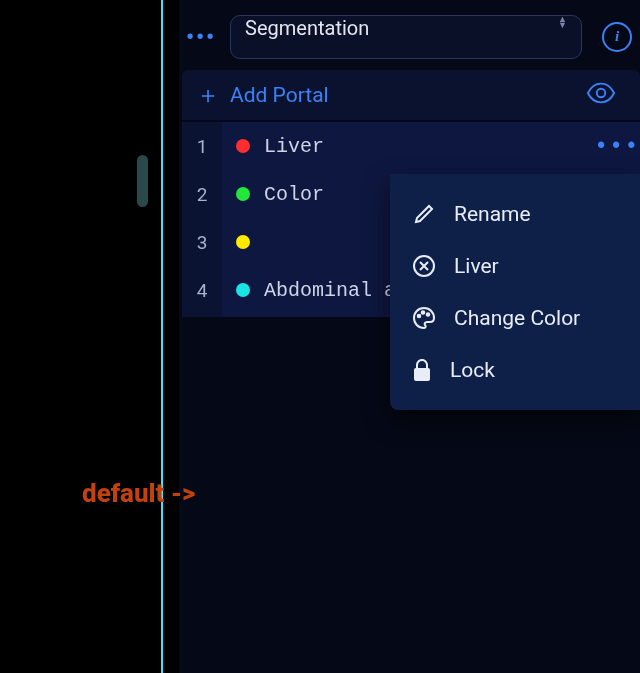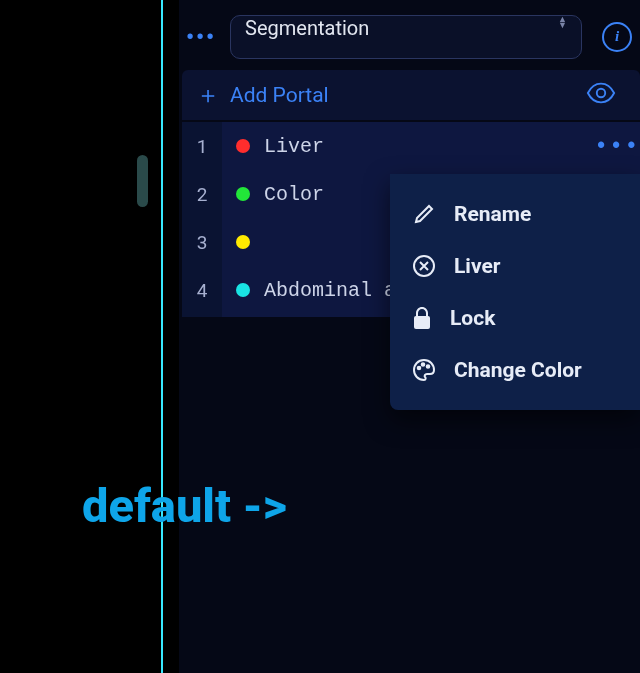--- a/index.html
+++ b/index.html
@@ -79,31 +79,30 @@
   }
   .swatch { width: 14px; height: 14px; border-radius: 50%; flex-shrink: 0; }
   .row-more {
     position: absolute; right: 0px; top: 12px;
     color: #3b82f6; font-size: 22px; letter-spacing: 2px; font-weight: 800;
   }
   .menu {
     position: absolute; right: 0; top: 174px; width: 250px;
     background: #0e2048; border-radius: 0 0 0 8px; padding: 14px 0;
     box-shadow: 0 10px 24px rgba(0,0,0,0.55);
-    font-weight: bold;
   }
   .menu-item {
     display: flex; align-items: center; gap: 18px;
     padding: 14px 22px; color: #e7ecf7; font-size: 21px;
   }
   .menu-item svg { width: 24px; height: 24px; flex-shrink: 0; }
   .menu-item .lock-svg { width: 20px; height: 24px; }
   .annotation {
     position: absolute; left: 82px; top: 478px; right: 12px;
-    color: #0ea5e9; font-weight: 800; font-size: 47px; line-height: 1.2;
+    color: #c2410c; font-weight: 800; font-size: 26px; line-height: 1.2;
   }
 </style>
 </head>
 <body>
 
 <div class="left-black"></div>
 <div class="scroll-thumb"></div>
 <div class="cyan-line"></div>
 <div class="panel"></div>
 <div class="dark-strip"></div>
@@ -168,32 +167,32 @@
     <span>Rename</span>
   </div>
   <div class="menu-item">
     <svg viewBox="0 0 24 24" fill="none" stroke="#e7ecf7" stroke-width="2">
       <circle cx="12" cy="12" r="10"></circle>
       <path d="M8 8 L16 16 M16 8 L8 16"></path>
     </svg>
     <span>Liver</span>
   </div>
   <div class="menu-item">
-    <svg class="lock-svg" viewBox="0 0 20 24" fill="#e7ecf7">
-      <path d="M4 10 L4 7 C4 3.7 6.7 1 10 1 C13.3 1 16 3.7 16 7 L16 10 L14 10 L14 7 C14 4.8 12.2 3 10 3 C7.8 3 6 4.8 6 7 L6 10 Z"></path>
-      <rect x="2" y="10" width="16" height="13" rx="2"></rect>
-    </svg>
-    <span>Lock</span>
-  </div>
-  <div class="menu-item">
     <svg viewBox="0 0 24 24" fill="none" stroke="#e7ecf7" stroke-width="2">
       <path d="M12 2 C6 2 2 6.5 2 12 C2 17.5 6 22 12 22 C14 22 14 20 13 19 C12 18 13 16 15 16 L18 16 C21 16 22 14 22 12 C22 6.5 18 2 12 2 Z"></path>
       <circle cx="7" cy="10" r="1.3" fill="#e7ecf7"></circle>
       <circle cx="11" cy="6.5" r="1.3" fill="#e7ecf7"></circle>
       <circle cx="16" cy="8.5" r="1.3" fill="#e7ecf7"></circle>
     </svg>
     <span>Change Color</span>
   </div>
+  <div class="menu-item">
+    <svg class="lock-svg" viewBox="0 0 20 24" fill="#e7ecf7">
+      <path d="M4 10 L4 7 C4 3.7 6.7 1 10 1 C13.3 1 16 3.7 16 7 L16 10 L14 10 L14 7 C14 4.8 12.2 3 10 3 C7.8 3 6 4.8 6 7 L6 10 Z"></path>
+      <rect x="2" y="10" width="16" height="13" rx="2"></rect>
+    </svg>
+    <span>Lock</span>
+  </div>
 </div>
 
 <div class="annotation">
   <div>default -&gt;</div>
 </div>
 
 </body></html>

